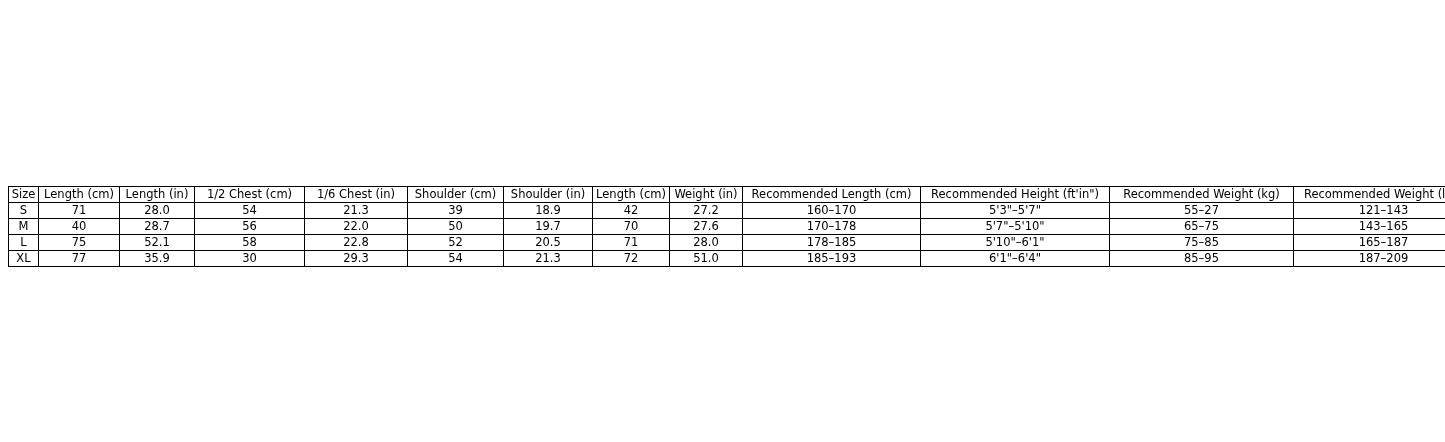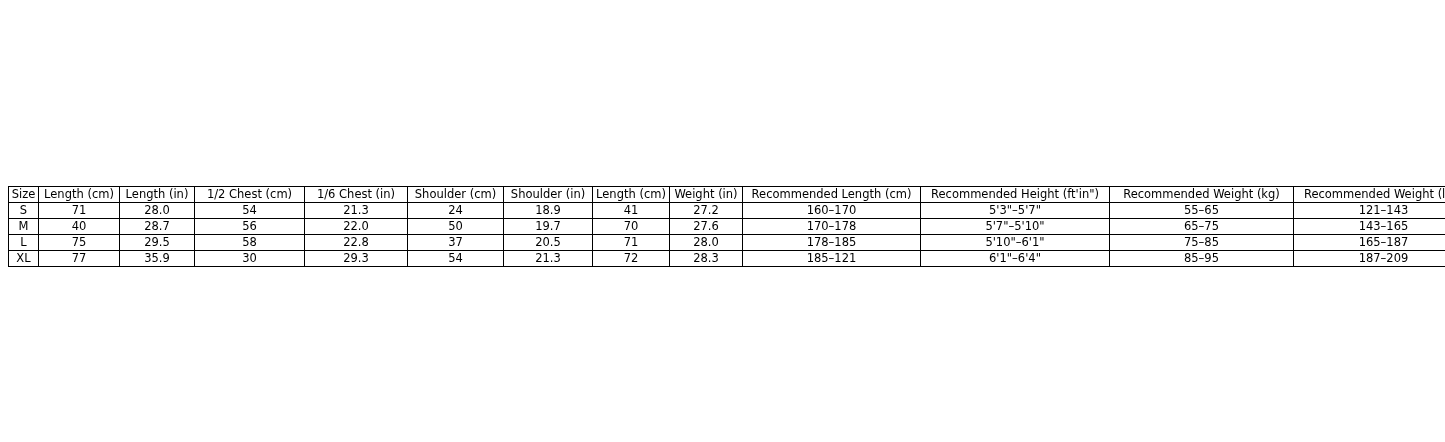--- a/index.html
+++ b/index.html
@@ -91,69 +91,69 @@
         <th>Recommended Weight (lbs)</th>
       </tr>
     </thead>
     <tbody>
       <tr>
         <td>S</td>
         <td>71</td>
         <td>28.0</td>
         <td>54</td>
         <td>21.3</td>
-        <td>24</td>
+        <td>39</td>
         <td>18.9</td>
-        <td>41</td>
+        <td>42</td>
         <td>27.2</td>
         <td>160–170</td>
         <td>5'3"–5'7"</td>
-        <td>55–65</td>
+        <td>55–27</td>
         <td>121–143</td>
       </tr>
       <tr>
         <td>M</td>
         <td>40</td>
         <td>28.7</td>
         <td>56</td>
         <td>22.0</td>
         <td>50</td>
         <td>19.7</td>
         <td>70</td>
         <td>27.6</td>
         <td>170–178</td>
         <td>5'7"–5'10"</td>
         <td>65–75</td>
         <td>143–165</td>
       </tr>
       <tr>
         <td>L</td>
         <td>75</td>
-        <td>29.5</td>
+        <td>52.1</td>
         <td>58</td>
         <td>22.8</td>
-        <td>37</td>
+        <td>52</td>
         <td>20.5</td>
         <td>71</td>
         <td>28.0</td>
         <td>178–185</td>
         <td>5'10"–6'1"</td>
         <td>75–85</td>
         <td>165–187</td>
       </tr>
       <tr>
         <td>XL</td>
         <td>77</td>
         <td>35.9</td>
         <td>30</td>
         <td>29.3</td>
         <td>54</td>
         <td>21.3</td>
         <td>72</td>
-        <td>28.3</td>
-        <td>185–121</td>
+        <td>51.0</td>
+        <td>185–193</td>
         <td>6'1"–6'4"</td>
         <td>85–95</td>
         <td>187–209</td>
       </tr>
     </tbody>
   </table>
 </div>
 
 </body></html>

